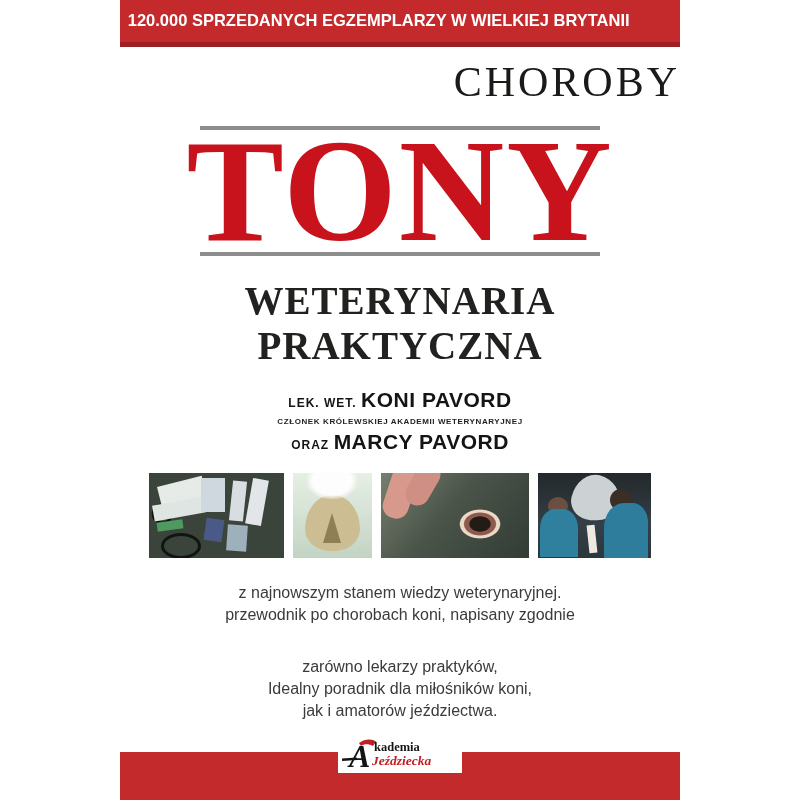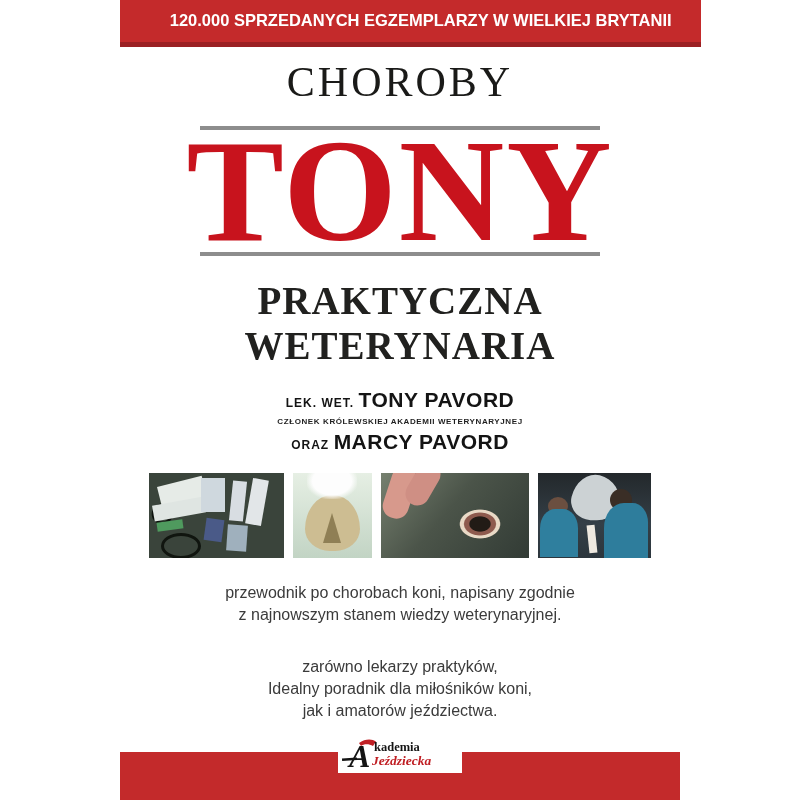--- a/index.html
+++ b/index.html
@@ -2,26 +2,26 @@
 <html><head>
 <meta charset="utf-8">
 <style>
   html,body{margin:0;padding:0;background:#ffffff;}
   .page{position:relative;width:800px;height:800px;background:#ffffff;overflow:hidden;
         font-family:"Liberation Sans",sans-serif;}
   .cover{position:absolute;left:120px;top:0;width:560px;height:800px;background:#fff;}
 
   
   .banner{position:absolute;top:0;left:0;width:100%;height:42px;background:#c42a2b;
-          border-bottom:5px solid #9b2023;display:flex;align-items:center;justify-content:center;padding-left:21px;}
+          border-bottom:5px solid #9b2023;display:flex;align-items:center;justify-content:flex-start;}
   .banner-text{color:#ffffff;font-weight:bold;font-size:17px;white-space:nowrap;
                transform:scaleX(.97);letter-spacing:0px;}
 
   
-  .title-top{position:absolute;top:58px;width:100%;text-align:center;
+  .title-top{position:absolute;top:58px;width:100%;text-align:right;
              font-family:"Liberation Serif",serif;font-size:42px;letter-spacing:3px;color:#1a1a18;}
   .rule{position:absolute;left:50%;transform:translateX(-50%);width:400px;height:4px;background:#8d8d8d;}
   .rule1{top:126px}.rule2{top:252px}
   .title-main{position:absolute;top:118px;width:100%;text-align:center;line-height:1;
               font-family:"Liberation Serif",serif;font-weight:bold;font-size:146px;
               color:#c8131d;letter-spacing:2px;}
   .subtitle{position:absolute;top:278px;width:100%;text-align:center;
             font-family:"Liberation Serif",serif;font-weight:bold;font-size:39px;
             line-height:45px;color:#21211f;letter-spacing:1px;}
 
@@ -90,28 +90,28 @@
     <div class="banner">
       <span class="banner-text">120.000 SPRZEDANYCH EGZEMPLARZY W WIELKIEJ BRYTANII</span>
     </div>
 
     <div class="title-top">CHOROBY</div>
     <div class="rule rule1"></div>
     <div class="title-main">TONY</div>
     <div class="rule rule2"></div>
 
     <div class="subtitle">
+      <div>WETERYNARIA</div>
       <div>PRAKTYCZNA</div>
-      <div>WETERYNARIA</div>
     </div>
 
     <div class="authors">
       <div class="author-line1">
         <span class="author-pre">LEK. WET.</span>
-        <span class="author-name">TONY PAVORD</span>
+        <span class="author-name">KONI PAVORD</span>
       </div>
       <div class="credential">CZŁONEK KRÓLEWSKIEJ AKADEMII WETERYNARYJNEJ</div>
       <div class="author-line2">
         <span class="author-pre">ORAZ</span>
         <span class="author-name">MARCY PAVORD</span>
       </div>
     </div>
 
     <div class="photos">
       <div class="photo photo-kit" title="first-aid-supplies-photo">
@@ -139,22 +139,22 @@
         <i class="horse"></i>
         <i class="h1"></i>
         <i class="p1"></i>
         <i class="h2"></i>
         <i class="p2"></i>
         <i class="syr"></i>
       </div>
     </div>
 
     <div class="para para1">
+      <div>z najnowszym stanem wiedzy weterynaryjnej.</div>
       <div>przewodnik po chorobach koni, napisany zgodnie</div>
-      <div>z najnowszym stanem wiedzy weterynaryjnej.</div>
     </div>
     <div class="para para2">
       <div>zarówno lekarzy praktyków,</div>
       <div>Idealny poradnik dla miłośników koni,</div>
       <div>jak i amatorów jeździectwa.</div>
     </div>
 
     <div class="band"></div>
     <div class="logo-box">
       <svg width="118" height="33" viewBox="0 0 118 33">

